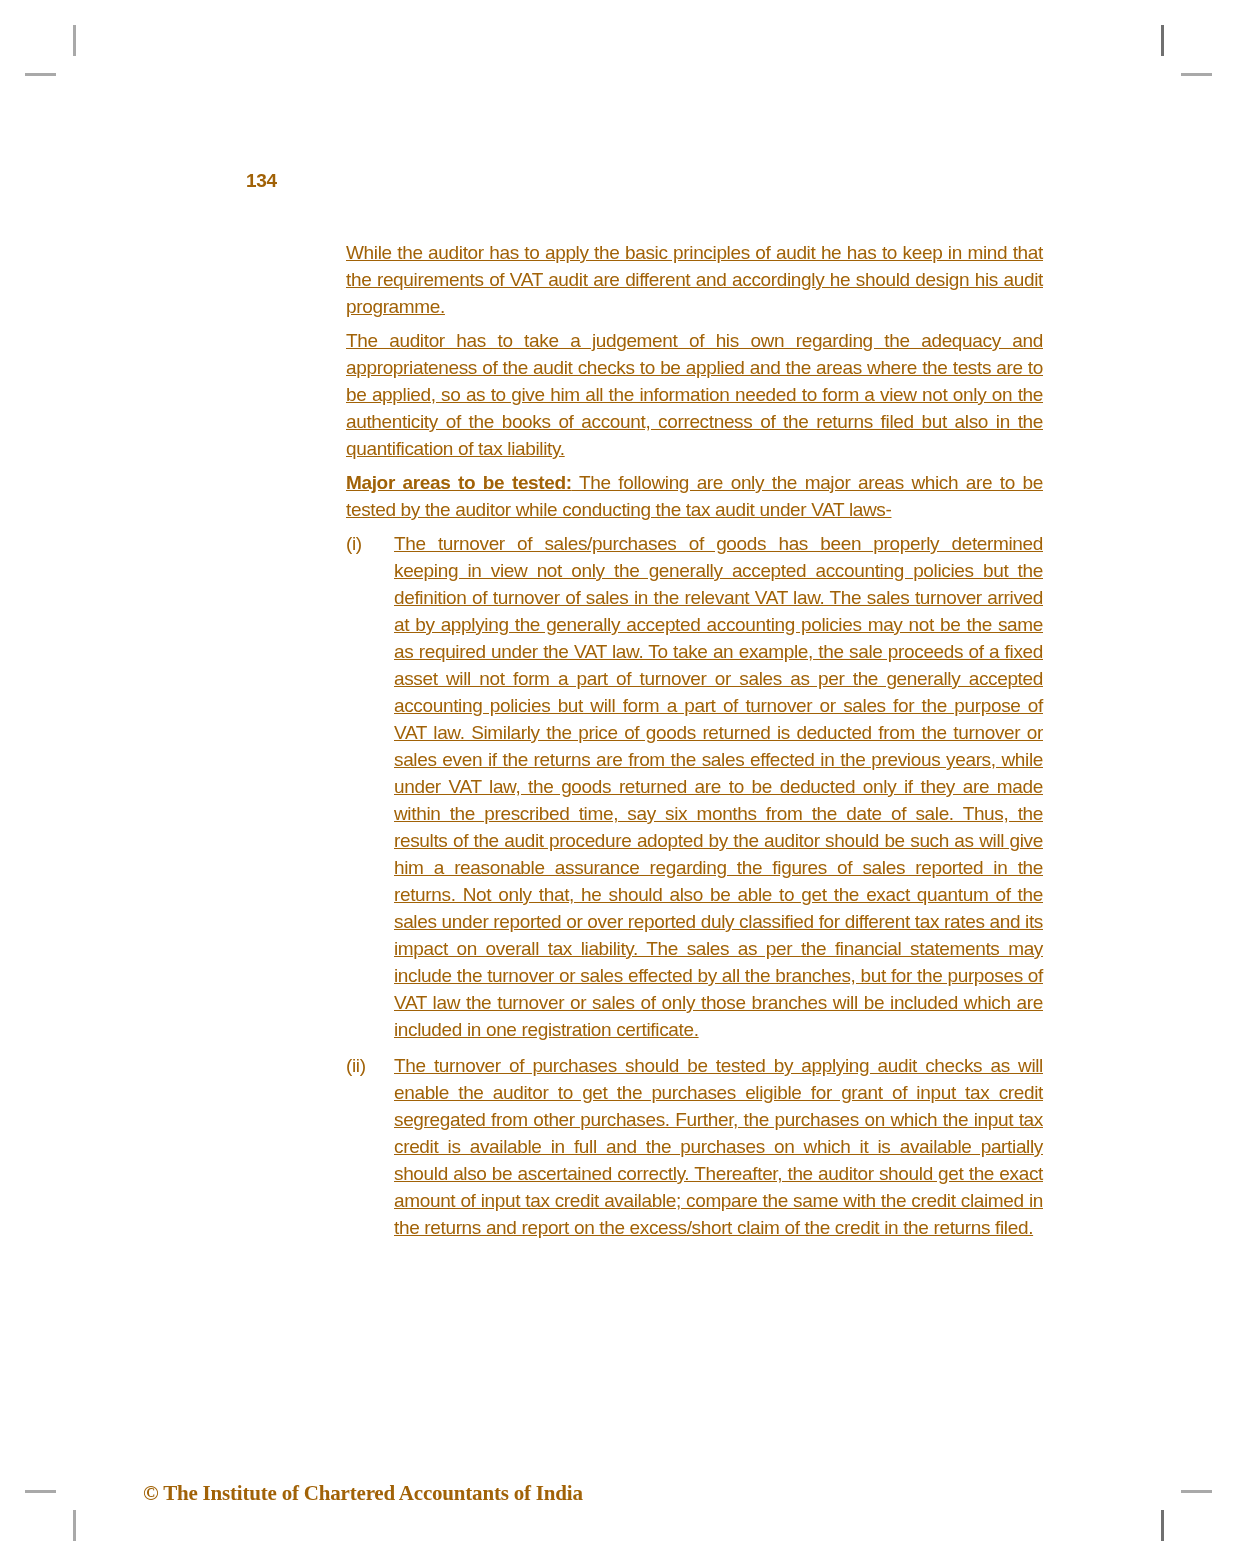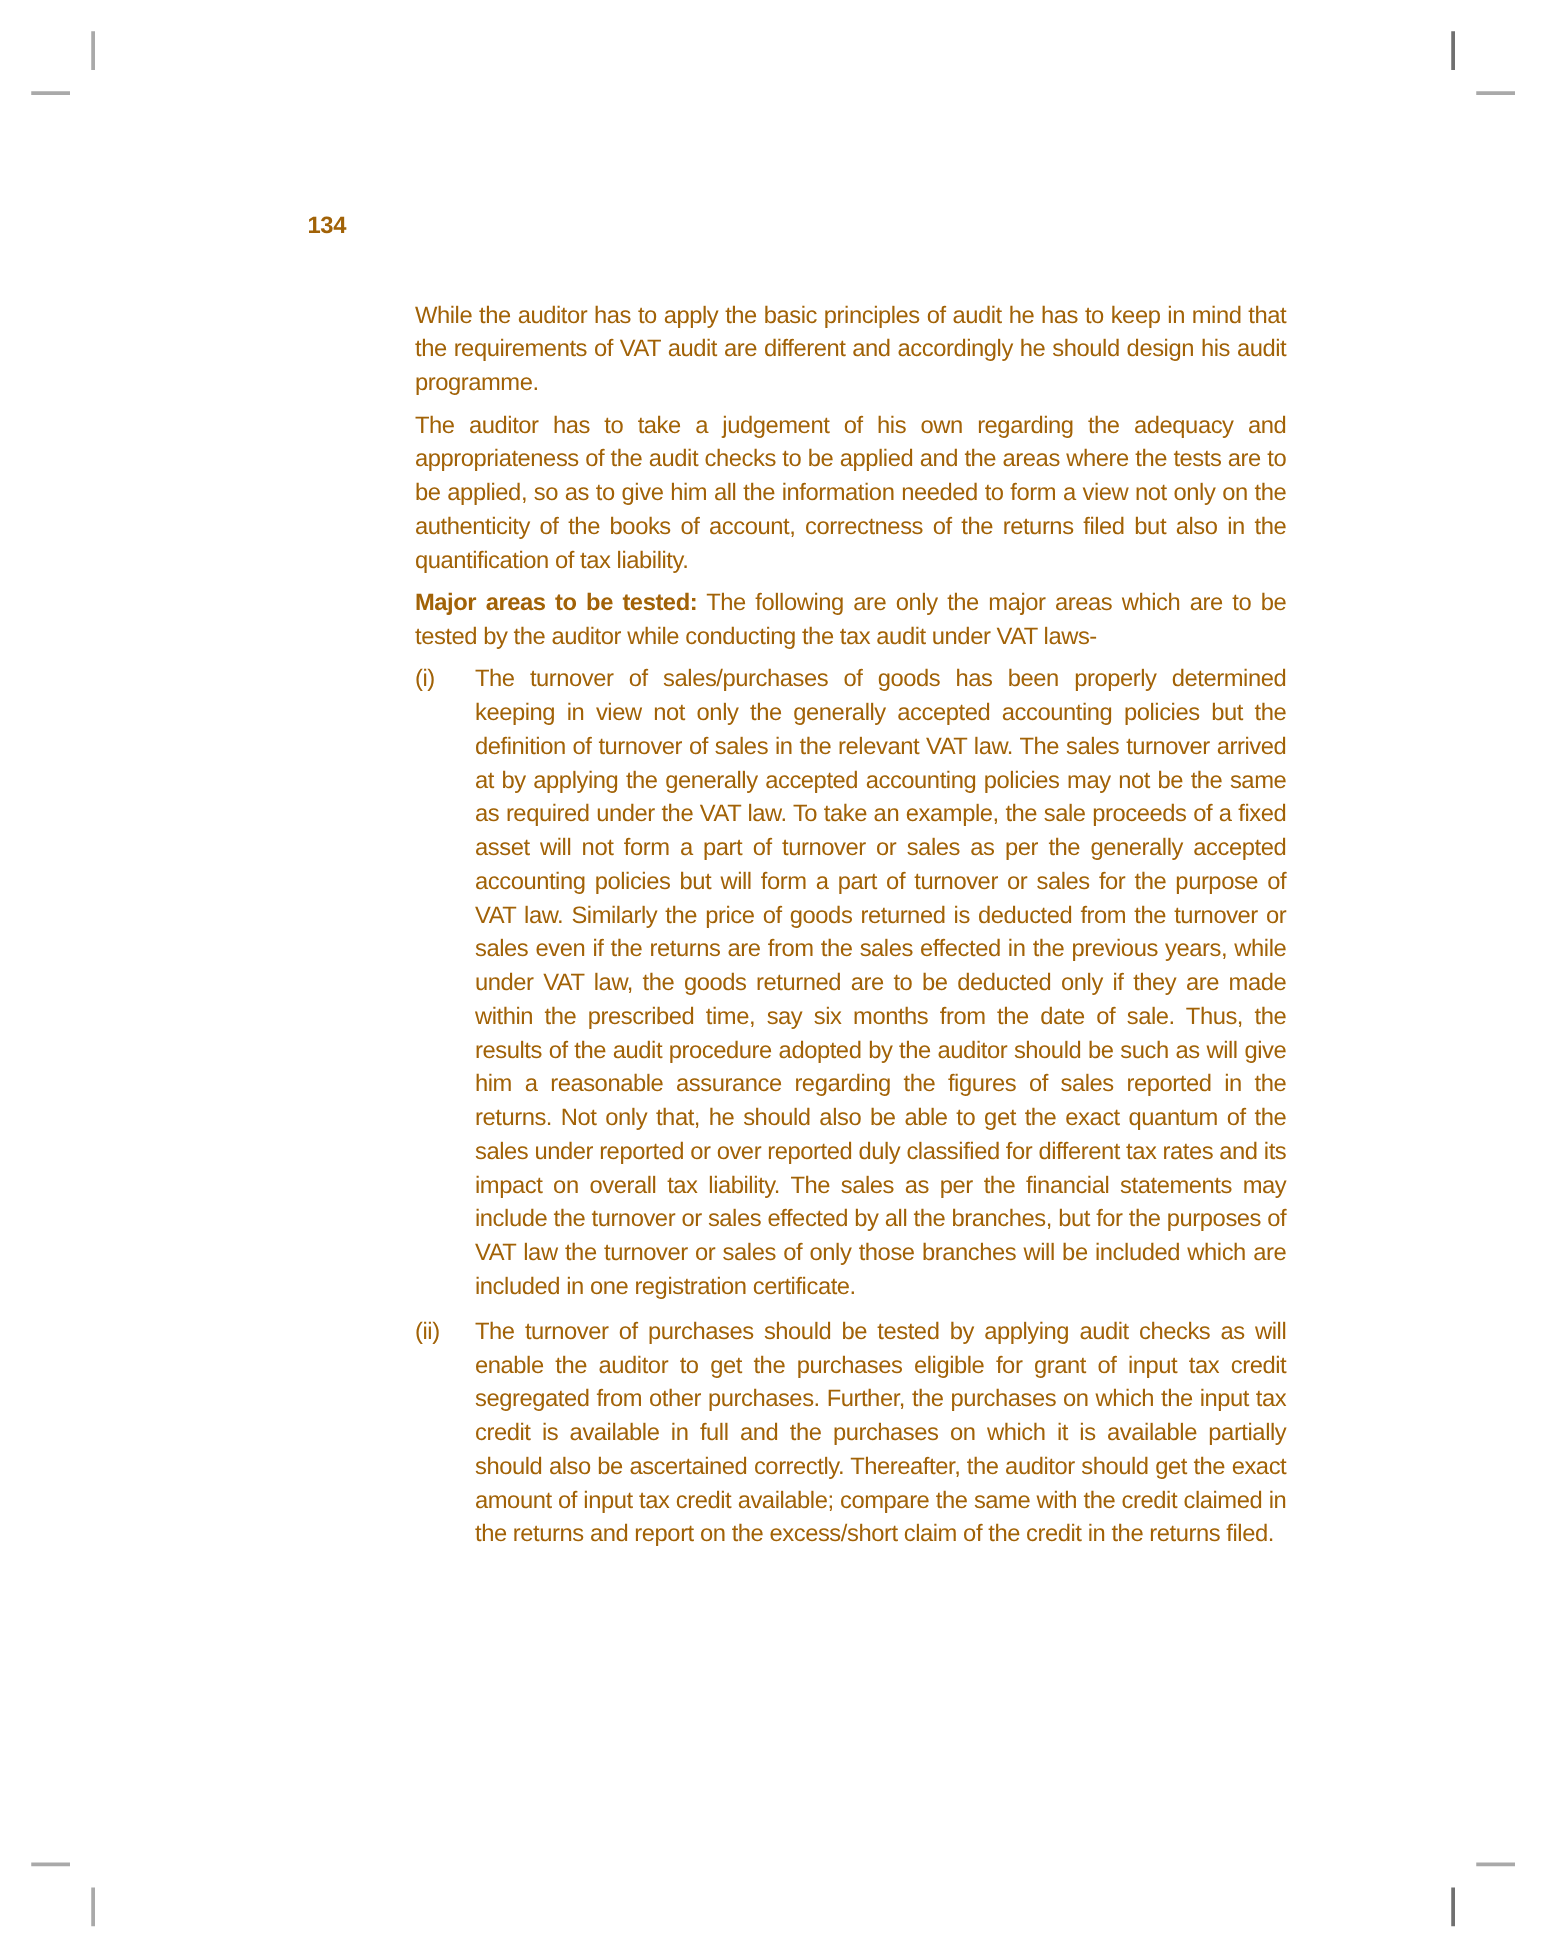--- a/index.html
+++ b/index.html
@@ -41,27 +41,28 @@
     text-align: center;
     font-size: 20px;
     font-weight: bold;
     letter-spacing: -0.4px;
     white-space: nowrap;
   }
 
   
   .content {
     position: absolute;
-    left: 332px;
+    left: 346px;
     top: 239px;
     width: 697px;
     font-size: 19px;
     line-height: 27px;
     letter-spacing: -0.35px;
     text-align: justify;
+    text-decoration: underline;
   }
   .content p {
     margin: 0 0 7px 0;
   }
   .lead {
     font-weight: bold;
   }
   .list-item {
     position: relative;
     padding-left: 48px;
@@ -110,14 +111,15 @@
       <span class="label">(i)</span>
       <div>The turnover of sales/purchases of goods has been properly determined keeping in view not only the generally accepted accounting policies but the definition of turnover of sales in the relevant VAT law. The sales turnover arrived at by applying the generally accepted accounting policies may not be the same as required under the VAT law. To take an example, the sale proceeds of a fixed asset will not form a part of turnover or sales as per the generally accepted accounting policies but will form a part of turnover or sales for the purpose of VAT law. Similarly the price of goods returned is deducted from the turnover or sales even if the returns are from the sales effected in the previous years, while under VAT law, the goods returned are to be deducted only if they are made within the prescribed time, say six months from the date of sale. Thus, the results of the audit procedure adopted by the auditor should be such as will give him a reasonable assurance regarding the figures of sales reported in the returns. Not only that, he should also be able to get the exact quantum of the sales under reported or over reported duly classified for different tax rates and its impact on overall tax liability. The sales as per the financial statements may include the turnover or sales effected by all the branches, but for the purposes of VAT law the turnover or sales of only those branches will be included which are included in one registration certificate.</div>
     </div>
 
     <div class="list-item">
       <span class="label">(ii)</span>
       <div>The turnover of purchases should be tested by applying audit checks as will enable the auditor to get the purchases eligible for grant of input tax credit segregated from other purchases. Further, the purchases on which the input tax credit is available in full and the purchases on which it is available partially should also be ascertained correctly. Thereafter, the auditor should get the exact amount of input tax credit available; compare the same with the credit claimed in the returns and report on the excess/short claim of the credit in the returns filed.</div>
     </div>
   </div>
 
+  <div class="footer">© The Institute of Chartered Accountants of India</div>
 
 </div>
 
 </body></html>

